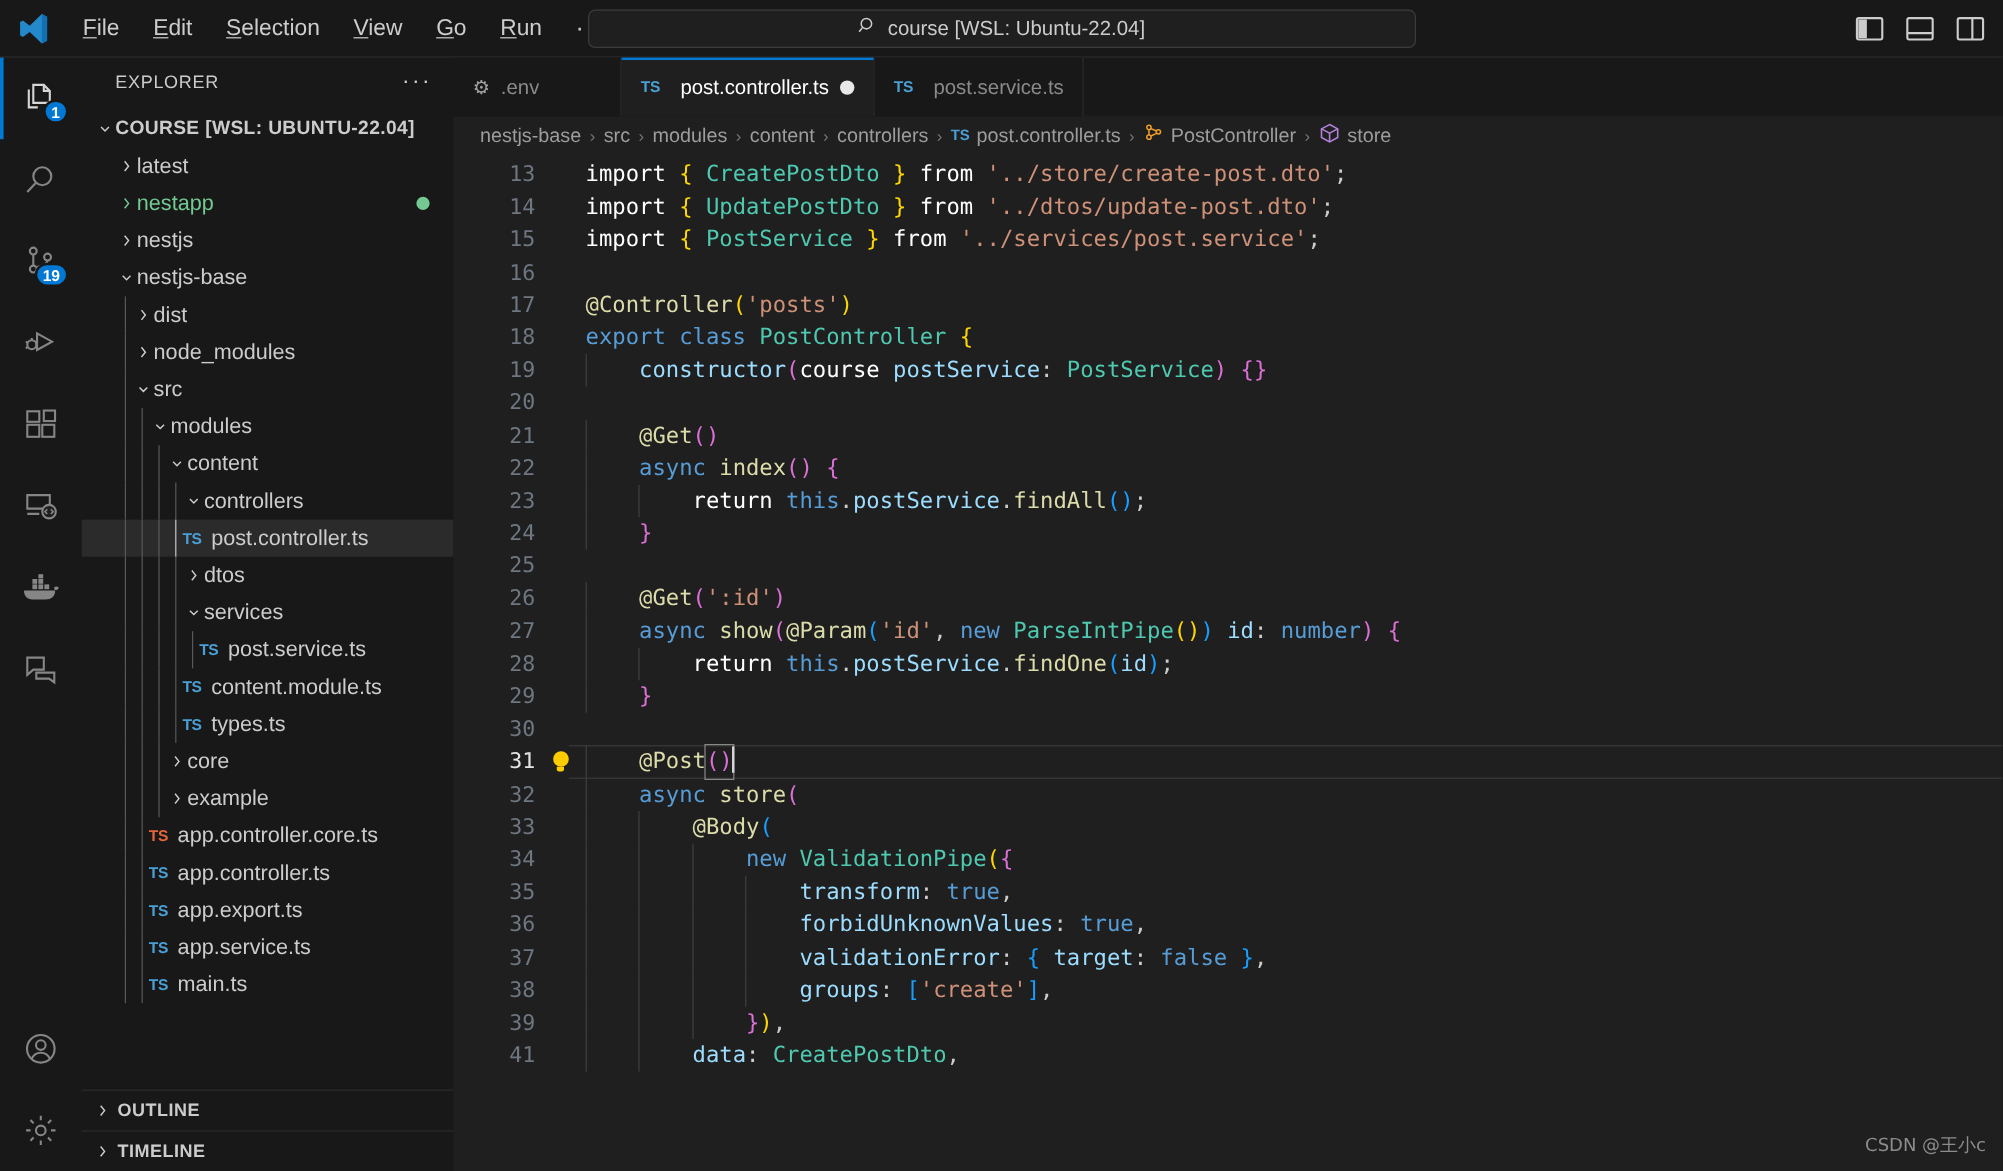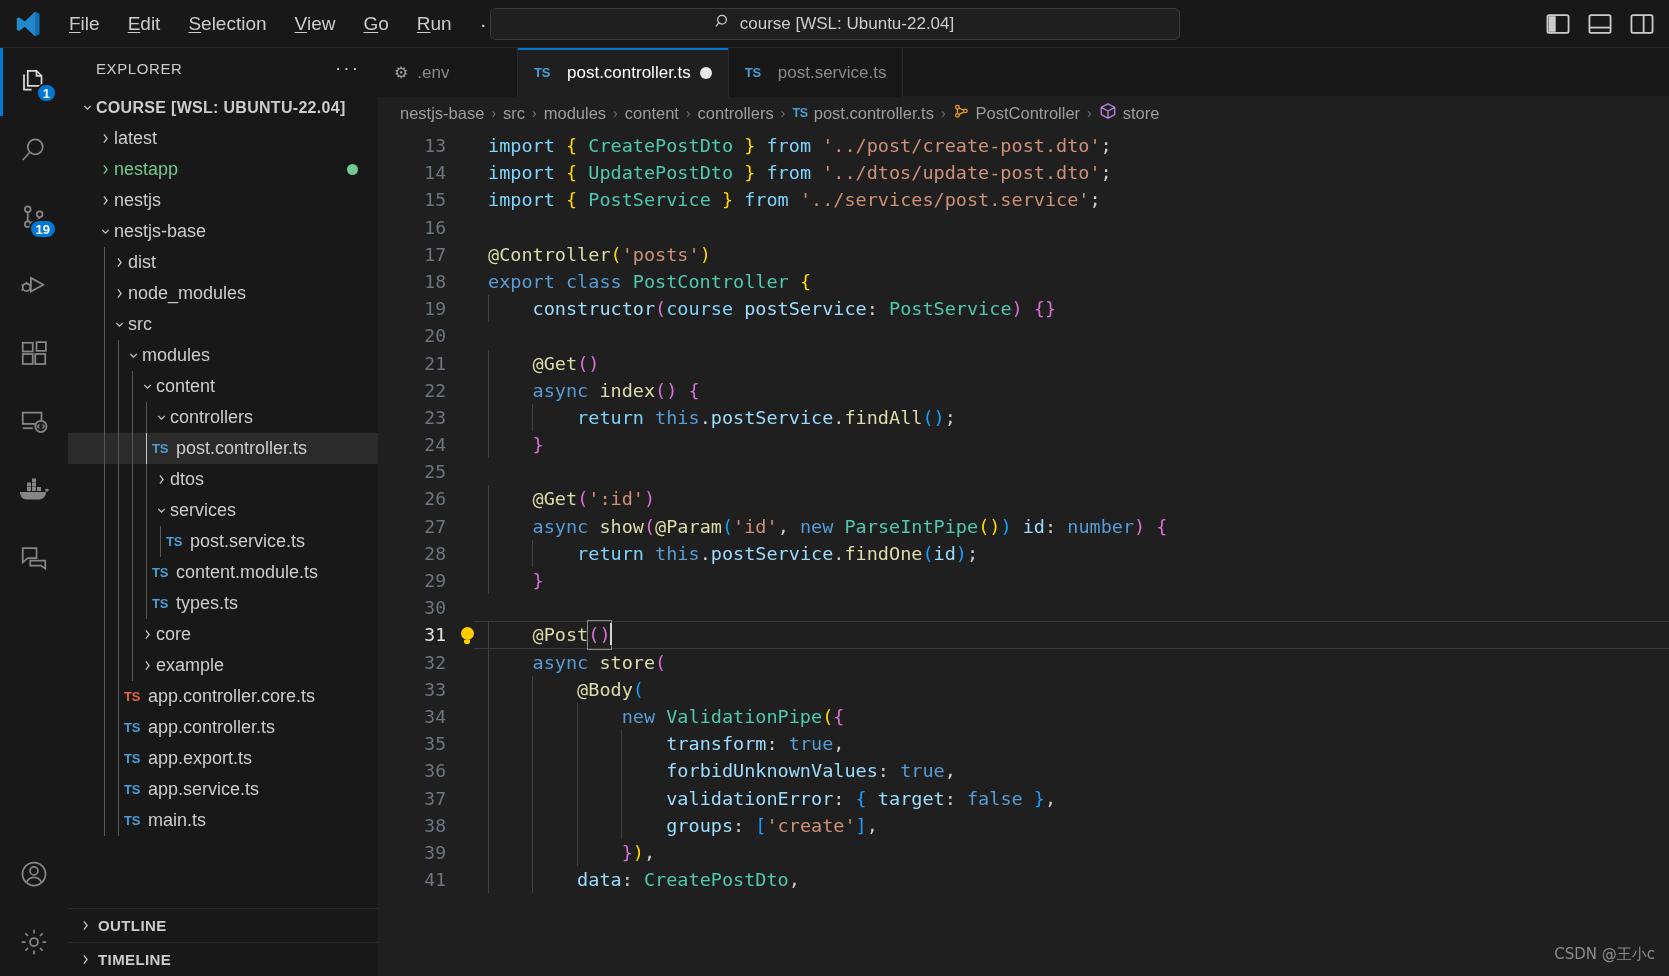--- a/index.html
+++ b/index.html
@@ -172,21 +172,21 @@
     display: inline-block; width: 13px; height: 13px; border-radius: 50%;
     background: #ffcc00; position: relative; cursor: pointer;
   }
   .bulb::after {
     content: ""; position: absolute; left: 3.5px; bottom: -4px;
     width: 6px; height: 4px; background: #ffcc00; border-radius: 0 0 2px 2px;
   }
 
   
   .kw    { color: #569cd6; }
-  .ctl   { color: #7dd3fc; }
+  .ctl   { color: #ffffff; }
   .cls   { color: #4ec9b0; }
   .fn    { color: #dcdcaa; }
   .var   { color: #9cdcfe; }
   .str   { color: #ce9178; }
   .plain { color: #cccccc; }
   .b1    { color: #ffd700; }
   .b2    { color: #da70d6; }
   .b3    { color: #179fff; }
 
   .bracket-box {
@@ -664,21 +664,21 @@
         <span>store</span>
       </span>
     </div>
 
     <div class="code-area">
       <div class="code-scroll">
 
         <div class="cline">
             <span class="lnum">13</span>
             <span class="gutter-ico"></span>
-            <span class="ctext"><span class="ctl">import </span><span class="b1">{</span> <span class="cls">CreatePostDto</span> <span class="b1">}</span><span class="ctl"> from </span><span class="str">'../post/create-post.dto'</span><span class="plain">;</span></span>
+            <span class="ctext"><span class="ctl">import </span><span class="b1">{</span> <span class="cls">CreatePostDto</span> <span class="b1">}</span><span class="ctl"> from </span><span class="str">'../store/create-post.dto'</span><span class="plain">;</span></span>
           </div>
 
         <div class="cline">
             <span class="lnum">14</span>
             <span class="gutter-ico"></span>
             <span class="ctext"><span class="ctl">import </span><span class="b1">{</span> <span class="cls">UpdatePostDto</span> <span class="b1">}</span><span class="ctl"> from </span><span class="str">'../dtos/update-post.dto'</span><span class="plain">;</span></span>
           </div>
 
         <div class="cline">
             <span class="lnum">15</span>

